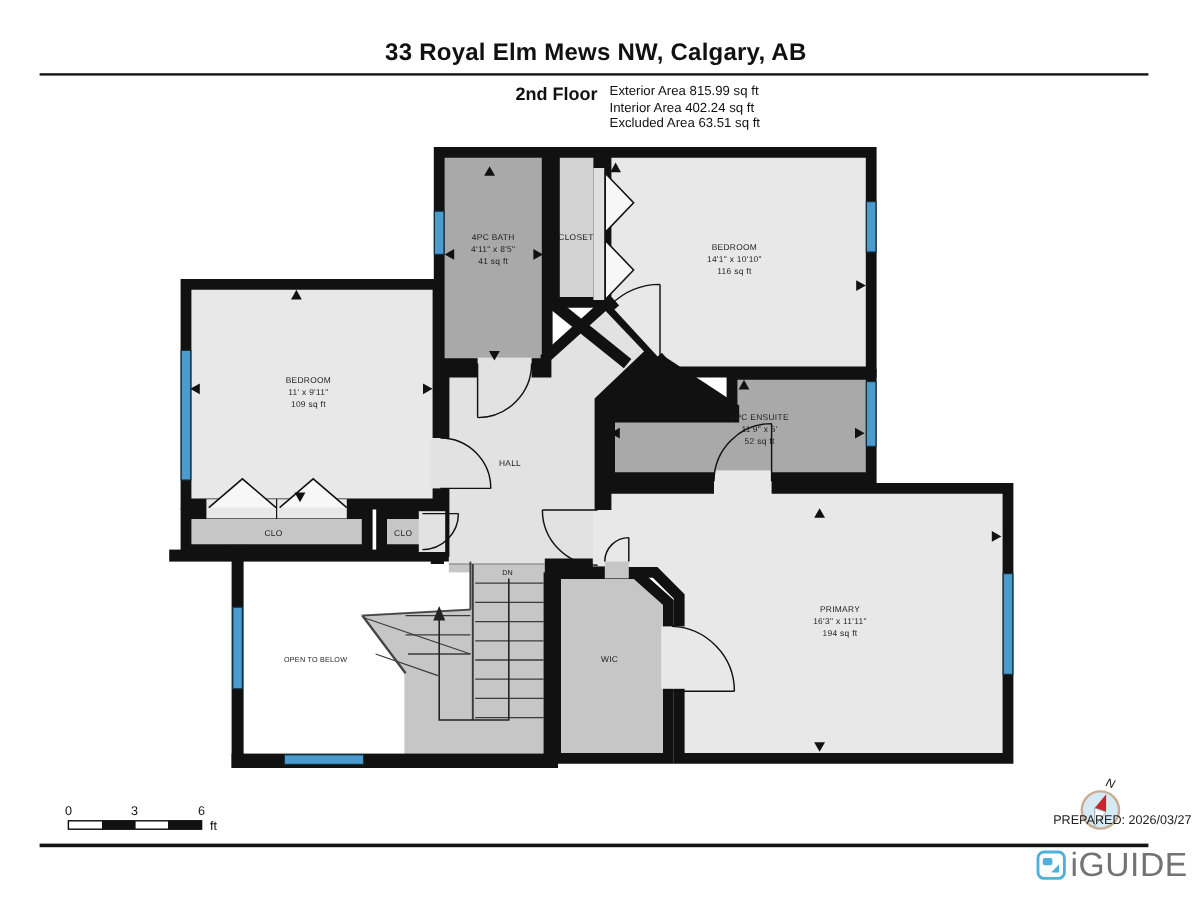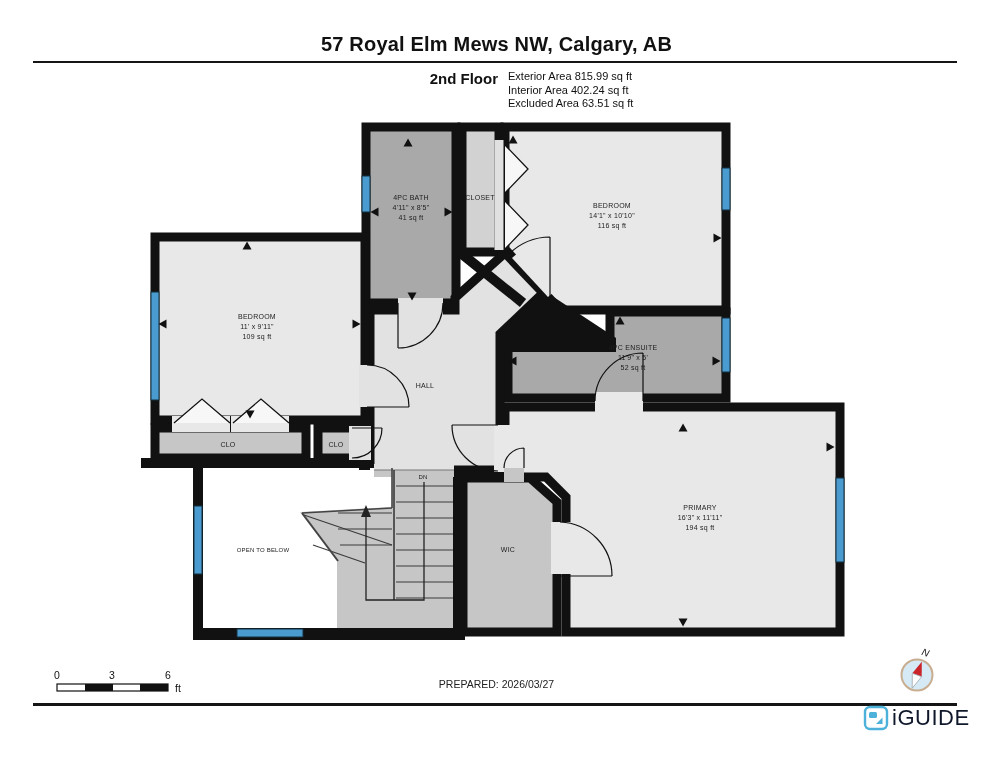--- a/index.html
+++ b/index.html
@@ -5,34 +5,34 @@
   html,body{margin:0;padding:0;background:#fff;}
   .page{position:relative;width:993px;height:768px;background:#ffffff;overflow:hidden;
         font-family:"Liberation Sans", sans-serif;color:#111;}
   .abs{position:absolute;}
   .title{top:33px;left:0;right:0;text-align:center;font-size:20px;font-weight:bold;letter-spacing:.2px;}
   .rule{left:33px;width:924px;height:2px;background:#151515;}
   .rule-top{top:61px;}
   .rule-bottom{top:703px;height:3px;}
   .floor-label{top:70px;left:380px;width:118px;text-align:right;font-size:15px;font-weight:bold;}
   .area-lines{top:70px;left:508px;font-size:11px;line-height:13.5px;}
-  .prepared{top:678px;left:0;right:0;text-align:center;font-size:10.5px;color:#222;}
+  .prepared{top:678px;left:0;right:0;text-align:right;font-size:10.5px;color:#222;}
   .disclaimer{top:711px;left:37px;width:790px;font-size:9.5px;color:#222;}
   .brand{top:705px;left:863px;display:flex;align-items:center;gap:3px;}
-  .brand-text{font-size:22px;color:#0f172a;letter-spacing:.5px;font-weight:500;}
+  .brand-text{font-size:28px;color:#737373;letter-spacing:.5px;font-weight:500;}
   svg text{font-family:"Liberation Sans", sans-serif;}
   .roomlbl{font-size:7px;fill:#1c1c1c;letter-spacing:.25px;}
   .smalllbl{font-size:6px;fill:#1c1c1c;letter-spacing:.2px;}
 </style>
 </head>
 <body>
 
 <div class="page">
 
-  <div class="abs title">57 Royal Elm Mews NW, Calgary, AB</div>
+  <div class="abs title">33 Royal Elm Mews NW, Calgary, AB</div>
   <div class="abs rule rule-top"></div>
   <div class="abs floor-label">2nd Floor</div>
   <div class="abs area-lines">
     <div>Exterior Area 815.99 sq ft</div>
     <div>Interior Area 402.24 sq ft</div>
     <div>Excluded Area 63.51 sq ft</div>
   </div>
 
   <svg class="abs" style="top:0;left:0" width="993" height="768" viewBox="0 0 993 768">
 

